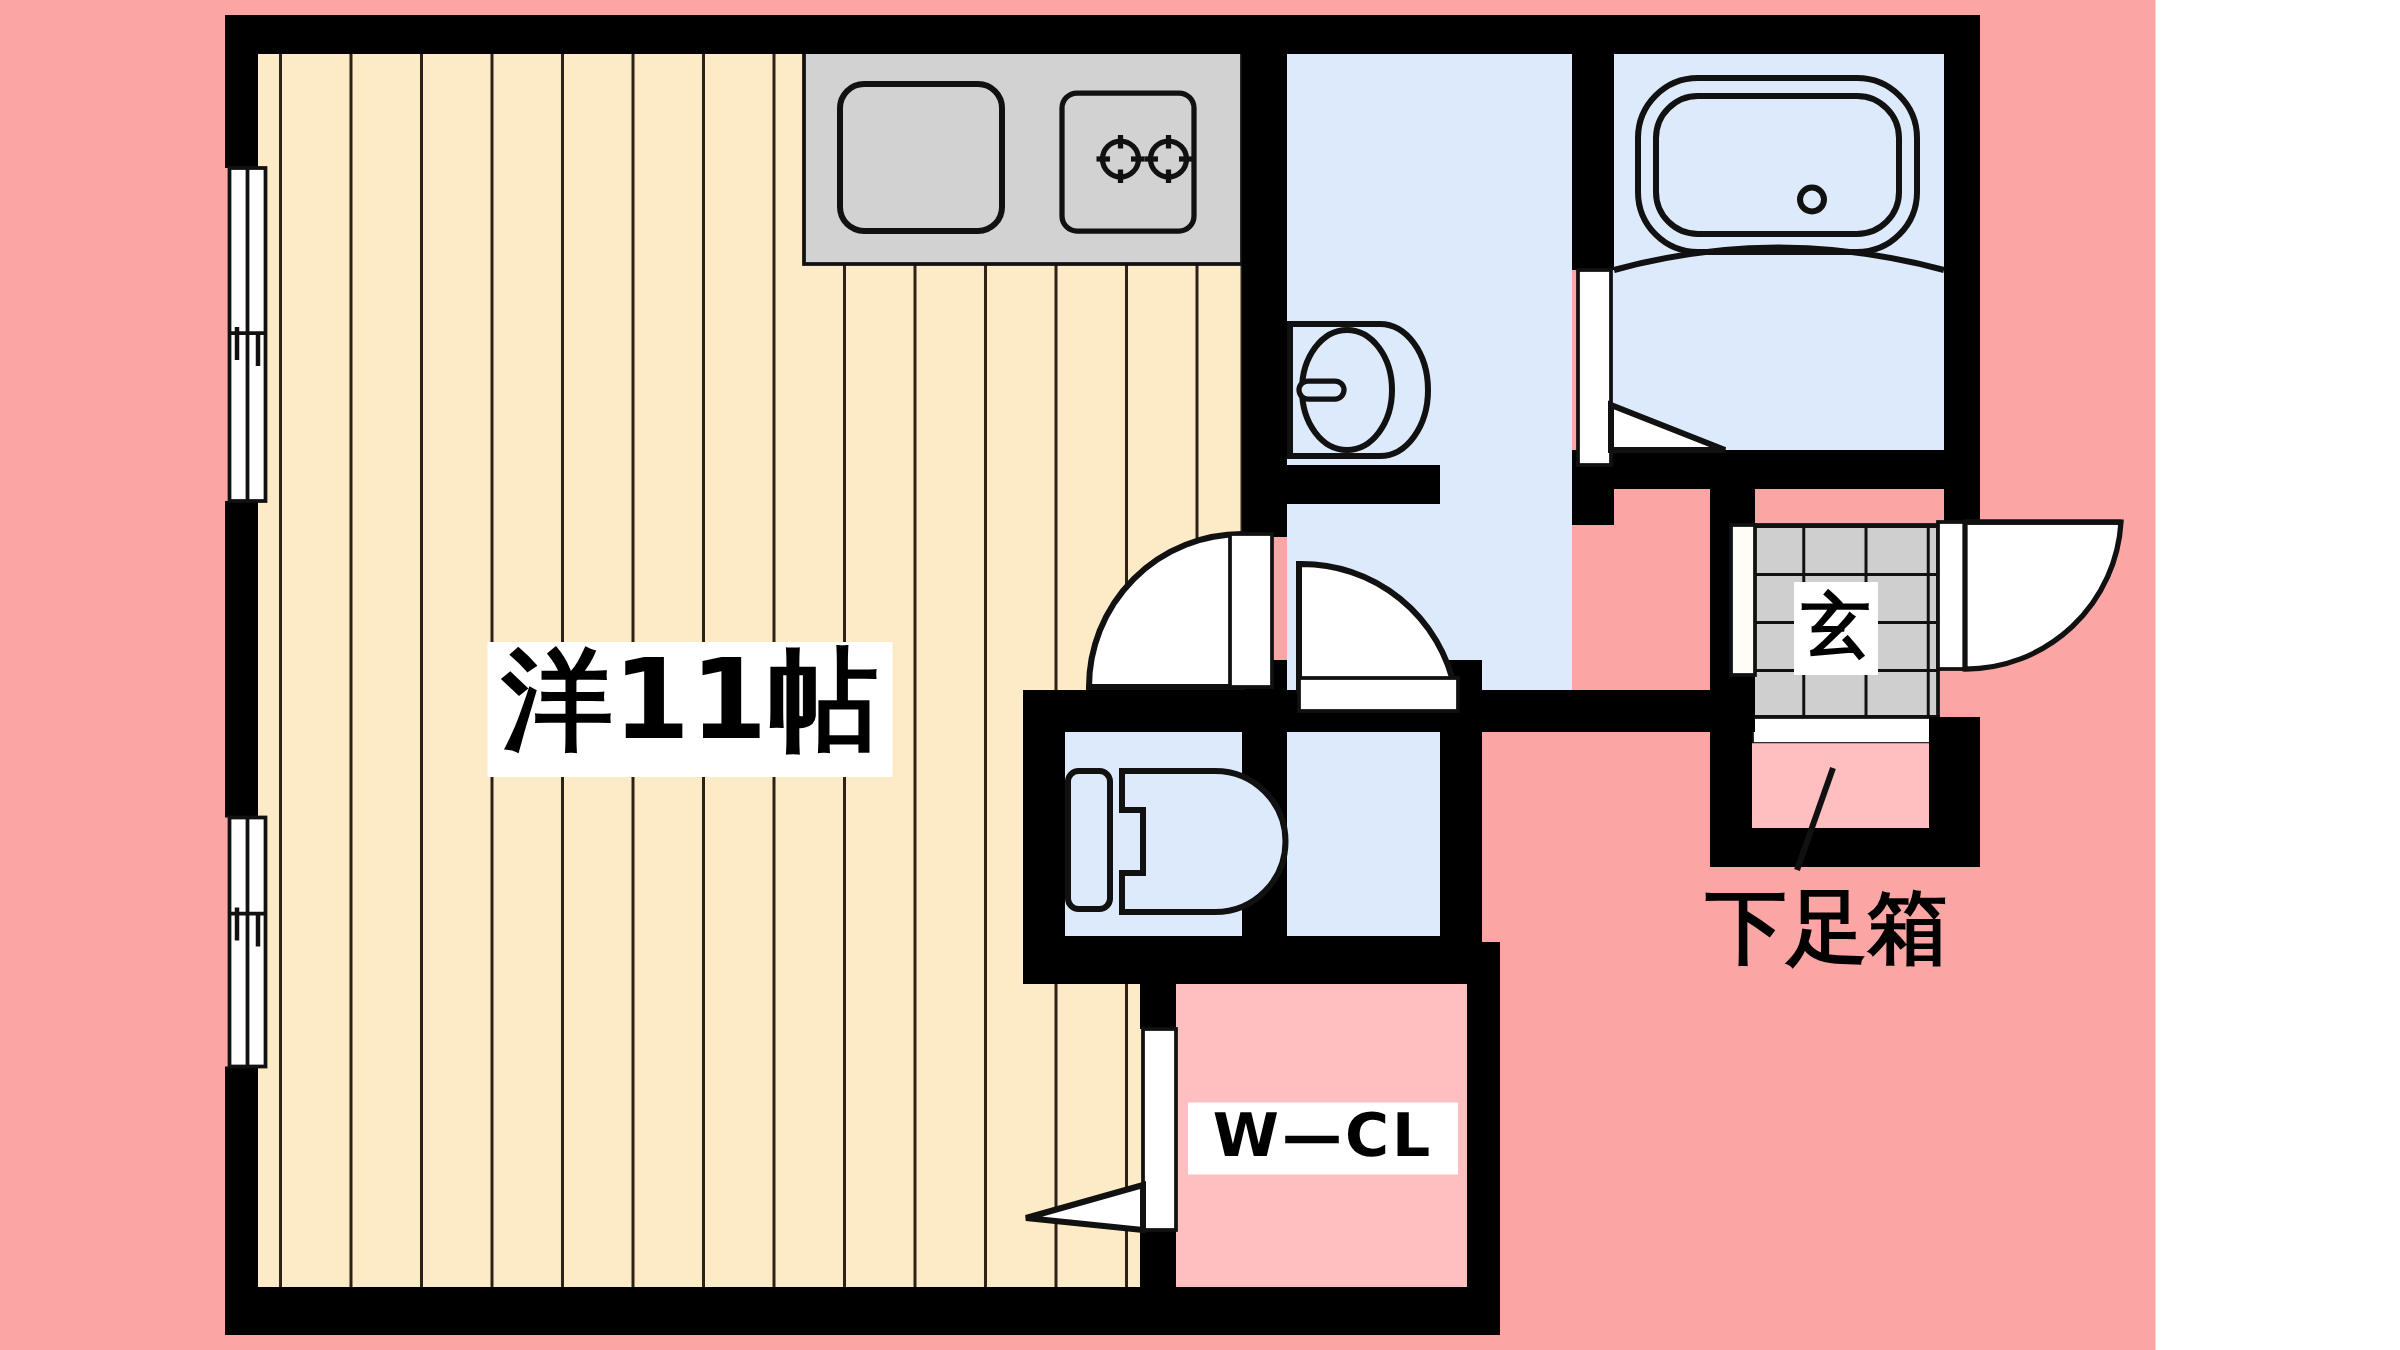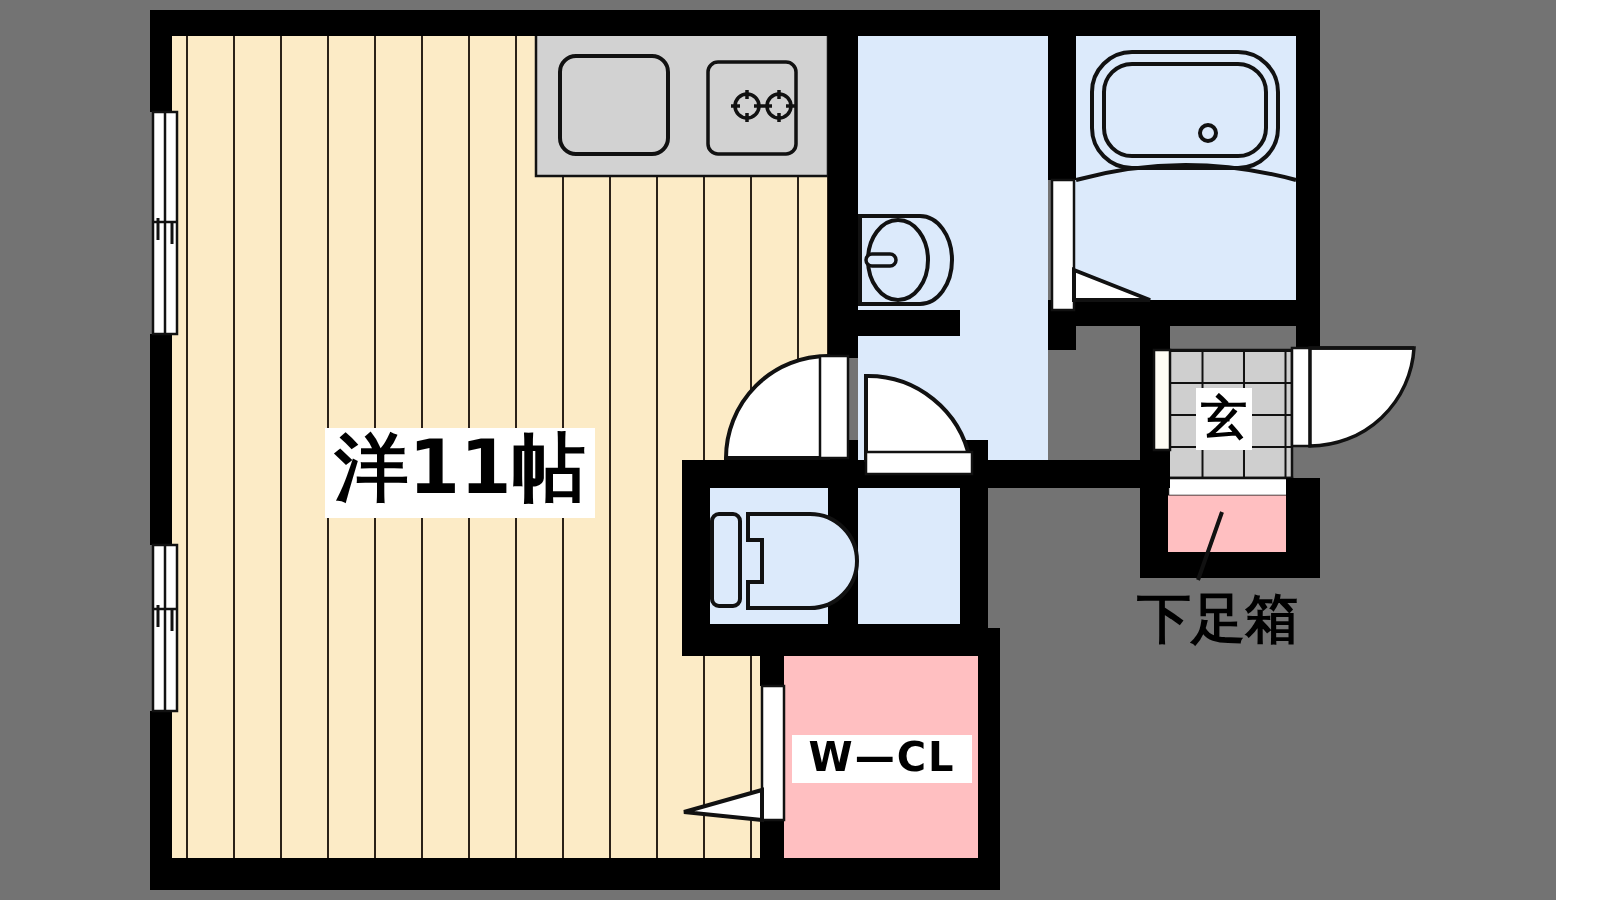--- a/index.html
+++ b/index.html
@@ -1,18 +1,18 @@
 <!DOCTYPE html>
 <html><head>
 <meta charset="utf-8">
 <style>
   html,body{margin:0;padding:0;background:#ffffff;}
   body{width:1600px;height:900px;overflow:hidden;
        font-family:"Liberation Sans","DejaVu Sans",sans-serif;}
-  #stage{position:relative;width:1556px;height:900px;background:#737373;}
+  #stage{position:relative;width:1437px;height:900px;background:#fca5a5;}
   svg{display:block;}
   .lbl{font-family:"DejaVu Sans","Liberation Sans",sans-serif;font-weight:700;fill:#000;}
 </style>
 </head>
 <body>
 
 <div id="stage">
 <svg width="1600" height="900" viewBox="0 0 1600 900">
 
   <defs>

